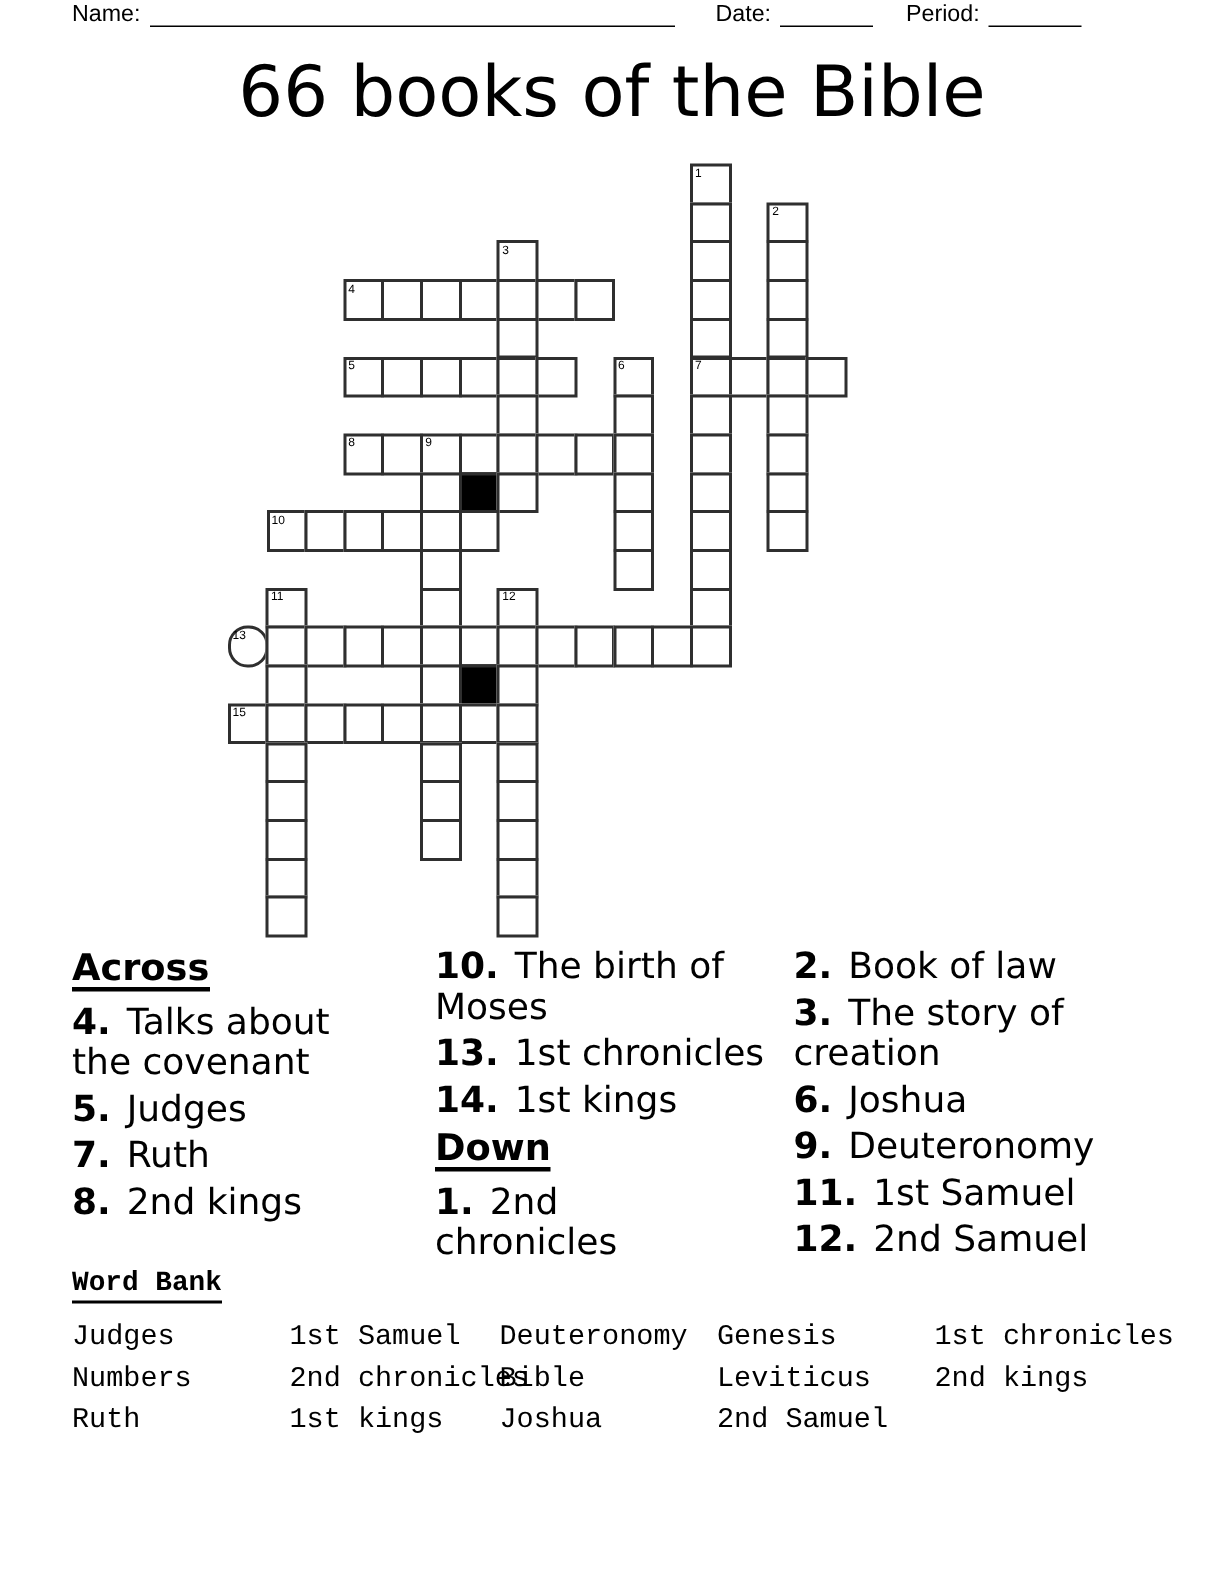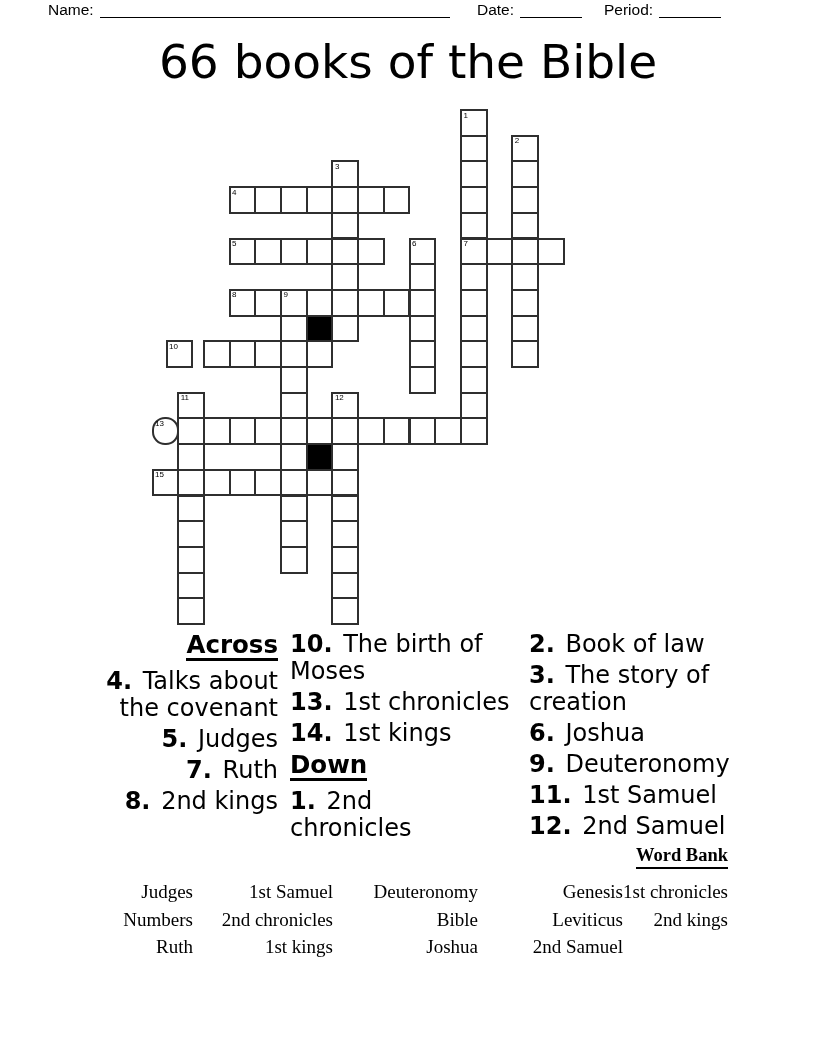--- a/index.html
+++ b/index.html
@@ -47,31 +47,31 @@
     font-family: "Liberation Sans", sans-serif; color: #000;
   }
 
   
   #clues {
     position: absolute; top: 631px; left: 0; width: 816px;
     font-family: "DejaVu Sans", sans-serif;
     font-size: 24px; line-height: 27px;
   }
   .clue-col { position: absolute; top: 0; }
-  .clue-col.col-0 { left: 48px;  width: 230px; text-align: right; }
+  .clue-col.col-0 { left: 48px;  width: 230px; }
   .clue-col.col-1 { left: 290px; width: 235px; }
   .clue-col.col-2 { left: 529px; width: 250px; }
   .clue-heading { font-weight: 700; font-size: 24.5px; line-height: 27px; margin: 0 0 7px 0; }
   .clue-heading .ul { border-bottom: 3px solid #000; display: inline-block; }
   .clue-item { margin-bottom: 4px; }
   .clue-line { white-space: nowrap; }
   .clue-num  { font-weight: 700; margin-right: 3px; }
 
   
-  #wordbank { position: absolute; left: 48px; top: 845px; font-family: Liberation Serif, serif; text-align: right; }
+  #wordbank { position: absolute; left: 48px; top: 845px; font-family: Liberation Mono, monospace; }
   .wb-heading { font-size: 18.5px; font-weight: 700; line-height: 21px; margin-bottom: 9px; }
   .wb-heading .ul { border-bottom: 2px solid #000; display: inline-block; padding-bottom: 1px; }
   .wb-cols { display: flex; }
   .wb-col { box-sizing: border-box; }
   .wb-col:nth-child(1) { width: 145px; }
   .wb-col:nth-child(2) { width: 140px; }
   .wb-col:nth-child(3) { width: 145px; }
   .wb-col:nth-child(4) { width: 145px; }
   .wb-word { font-size: 19px; line-height: 27.5px; white-space: nowrap; }
 </style>
@@ -154,21 +154,21 @@
     <div class="cell" style="left: 231.3px; top: 179.9px;"></div>
     <div class="cell" style="left: 257px; top: 179.9px;"></div>
     <div class="cell" style="left: 308.4px; top: 179.9px;"></div>
     <div class="cell" style="left: 359.8px; top: 179.9px;"></div>
     <div class="cell" style="left: 128.5px; top: 205.6px;"></div>
     <div class="cell black" style="left: 154.2px; top: 205.6px; background: rgb(0, 0, 0);"></div>
     <div class="cell" style="left: 179.9px; top: 205.6px;"></div>
     <div class="cell" style="left: 257px; top: 205.6px;"></div>
     <div class="cell" style="left: 308.4px; top: 205.6px;"></div>
     <div class="cell" style="left: 359.8px; top: 205.6px;"></div>
-    <div class="cell" style="left: 14px; top: 231.3px;">
+    <div class="cell" style="left: 26px; top: 231.3px;">
       <span class="cnum">10</span>
     </div>
     <div class="cell" style="left: 51.4px; top: 231.3px;"></div>
     <div class="cell" style="left: 77.1px; top: 231.3px;"></div>
     <div class="cell" style="left: 102.8px; top: 231.3px;"></div>
     <div class="cell" style="left: 128.5px; top: 231.3px;"></div>
     <div class="cell" style="left: 154.2px; top: 231.3px;"></div>
     <div class="cell" style="left: 257px; top: 231.3px;"></div>
     <div class="cell" style="left: 308.4px; top: 231.3px;"></div>
     <div class="cell" style="left: 359.8px; top: 231.3px;"></div>

